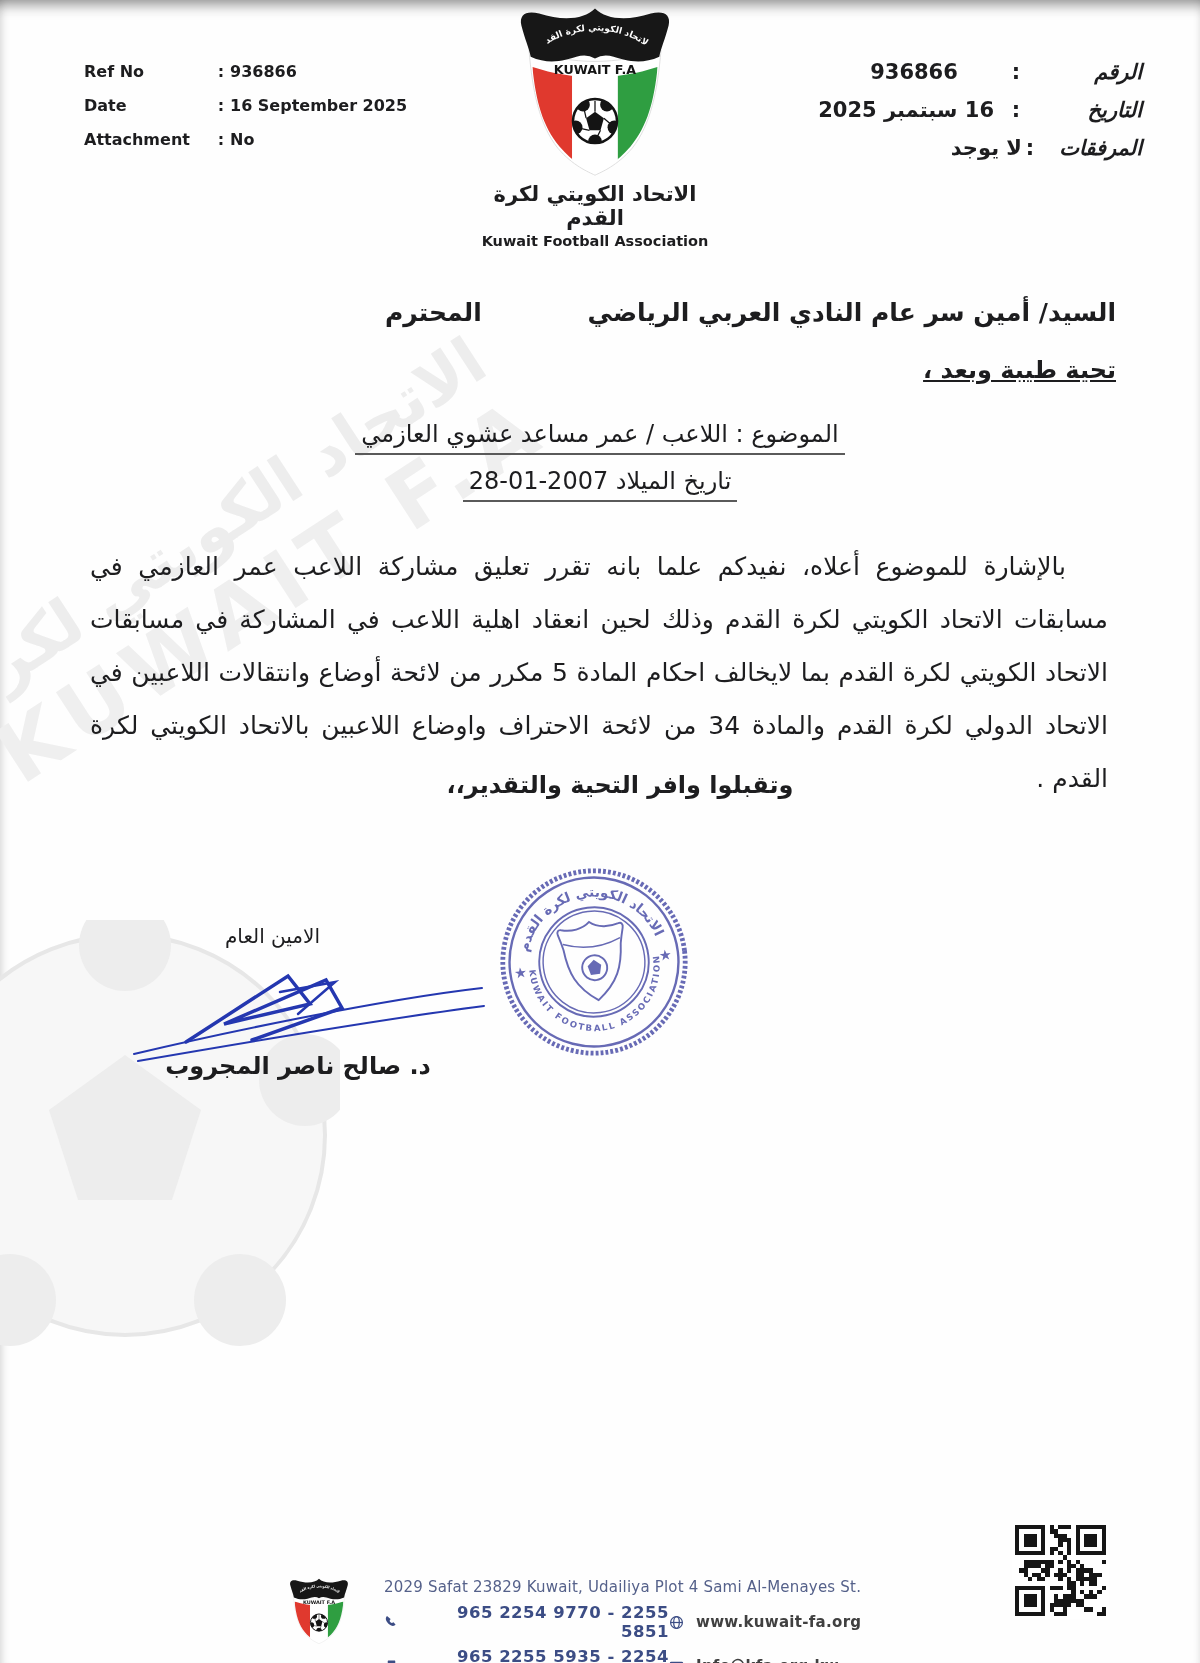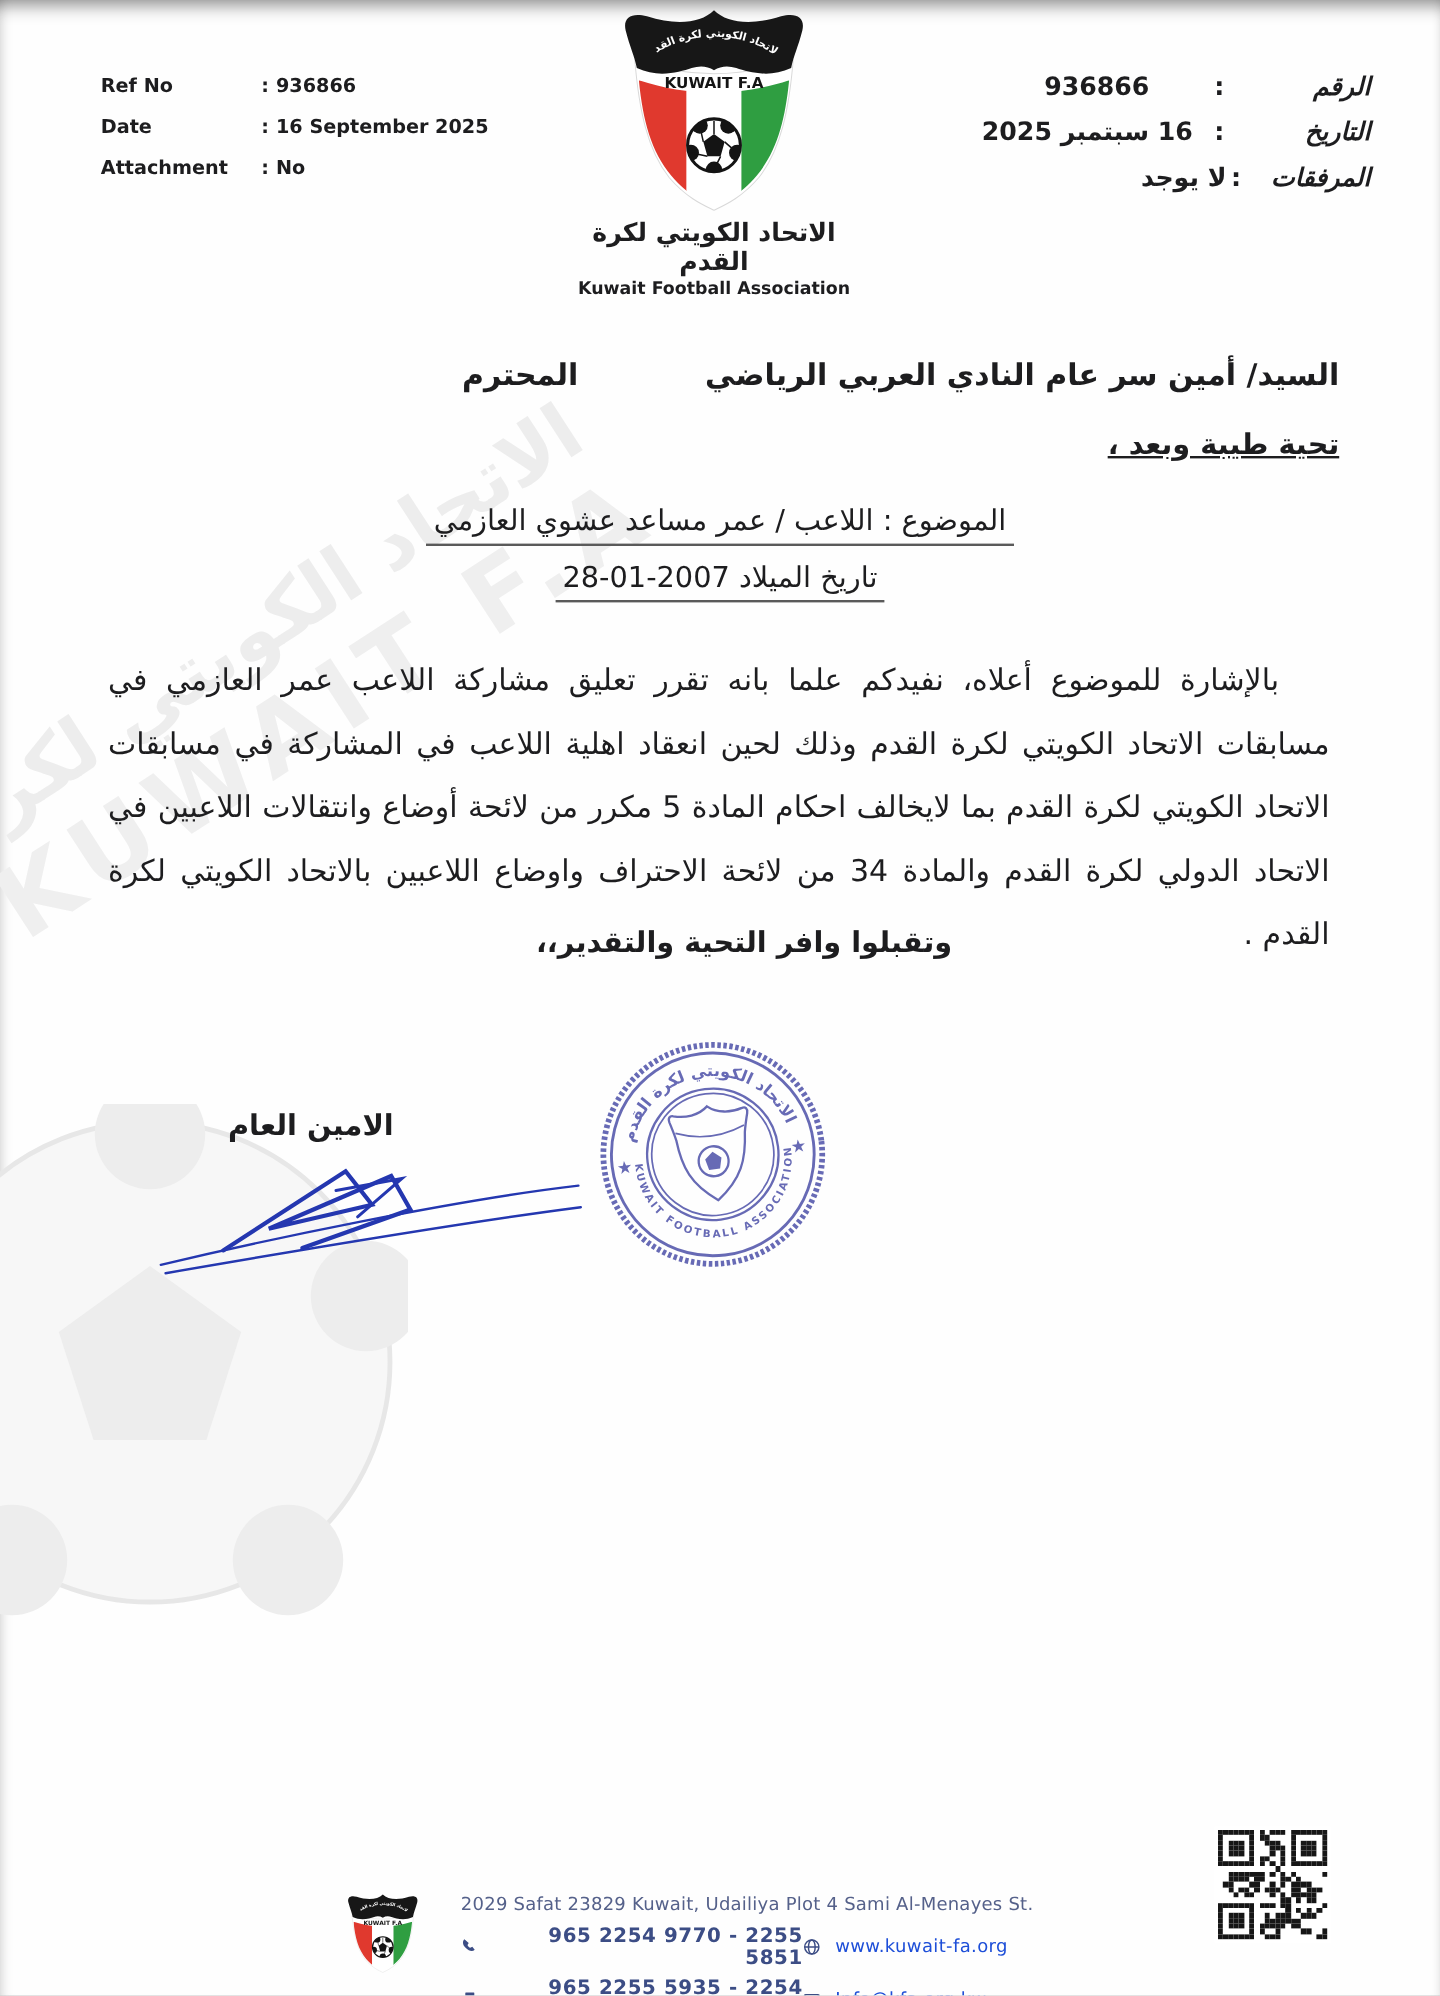--- a/index.html
+++ b/index.html
@@ -32,32 +32,32 @@
   .logo-ar{font-size:21px;font-weight:bold;margin-top:0px;}
   .logo-en{font-size:14.5px;font-weight:bold;margin-top:3px;}
   
   .addressee-row{position:absolute;left:385px;right:84px;top:298px;direction:rtl;display:flex;justify-content:space-between;font-size:25px;font-weight:bold;z-index:1;}
   .greeting{position:absolute;right:84px;top:356px;direction:rtl;font-size:24px;font-weight:bold;z-index:1;text-decoration:underline;}
   .subject{position:absolute;left:0;right:0;top:420px;text-align:center;direction:rtl;font-size:24px;font-weight:500;z-index:1;}
   .subject .u{display:inline-block;border-bottom:2px solid #5a5a5a;padding:0 6px 5px 6px;}
   .subject .line2{margin-top:12px;}
   .body-par{position:absolute;left:90px;right:92px;top:540px;direction:rtl;text-align:justify;font-size:25px;line-height:53px;font-weight:500;text-indent:42px;z-index:1;}
   .closing{position:absolute;left:420px;top:771px;width:400px;text-align:center;direction:rtl;font-size:24px;font-weight:bold;z-index:1;}
-  .signer-title{position:absolute;left:190px;top:924px;width:165px;text-align:left;direction:rtl;font-size:24px;font-weight:bold;z-index:2;}
+  .signer-title{position:absolute;left:190px;top:924px;width:165px;text-align:center;direction:rtl;font-size:20px;font-weight:normal;z-index:2;}
   .sig-svg{position:absolute;left:128px;top:962px;width:368px;height:106px;z-index:2;}
   .signer-name{position:absolute;left:138px;top:1052px;width:320px;text-align:center;direction:rtl;font-size:24px;font-weight:bold;z-index:2;}
   .stamp-svg{position:absolute;left:498px;top:866px;width:192px;height:192px;transform:rotate(-7deg);z-index:1;}
   
   .footer-logo{position:absolute;left:286px;top:1572px;width:66px;height:80px;z-index:1;}
   .footer-text{position:absolute;left:384px;top:1578px;z-index:1;}
   .f-addr{font-size:15px;color:#55618a;margin-bottom:7px;letter-spacing:.2px;}
   .f-row{display:flex;align-items:center;margin-bottom:6px;font-size:16.5px;font-weight:600;color:#3c4d85;text-align:right;}
   .f-row .ico{width:18px;height:15px;margin-right:9px;display:inline-flex;}
   .f-num{width:258px;letter-spacing:.5px;}
-  .f-link{font-size:15px;font-weight:normal;color:#1d4ed8;letter-spacing:.3px;}
+  .f-link{font-size:15px;font-weight:bold;color:#404040;letter-spacing:.3px;}
   .qr{position:absolute;left:1012px;top:1522px;width:97px;height:97px;background:#fff;padding:3px;box-sizing:border-box;display:grid;grid-template-columns:repeat(21,1fr);grid-template-rows:repeat(21,1fr);z-index:1;}
   .qr div{width:100%;height:100%;}
   .qr .on{background:#161616;}
 </style>
 </head>
 <body>
 
 <div id="page">
 
   <div class="wm">
@@ -166,20 +166,21 @@
 
   <div class="signer-title">الامين العام</div>
   <svg class="sig-svg" viewBox="0 0 368 106">
     <g stroke="var(--signature-blue,#2437b0)" fill="none" stroke-linecap="round">
       <path d="M6,92 C90,72 250,38 354,26" stroke-width="2"></path>
       <path d="M58,80 L160,14 L182,42 L96,62 L198,18 L214,46 L124,78" stroke-width="3.5"></path>
       <path d="M10,99 C120,80 262,56 356,44" stroke-width="2"></path>
       <path d="M152,30 L207,20 L170,52" stroke-width="2.5"></path>
     </g>
   </svg>
+  <div class="signer-name">د. صالح ناصر المجروب</div>
 
   <svg class="stamp-svg" viewBox="0 0 200 200">
     <defs>
       <path id="stArcTop" d="M30,102 A70,70 0 0,1 170,102"></path>
       <path id="stArcBot" d="M32,104 A68,68 0 0,0 168,104"></path>
     </defs>
     <g fill="none" stroke="var(--stamp-blue,#4d51a8)" opacity="0.85">
       <circle cx="100" cy="100" r="95" stroke-width="5" stroke-dasharray="3,2.2"></circle>
       <circle cx="100" cy="100" r="88" stroke-width="2.5"></circle>
       <circle cx="100" cy="100" r="57" stroke-width="2"></circle>

